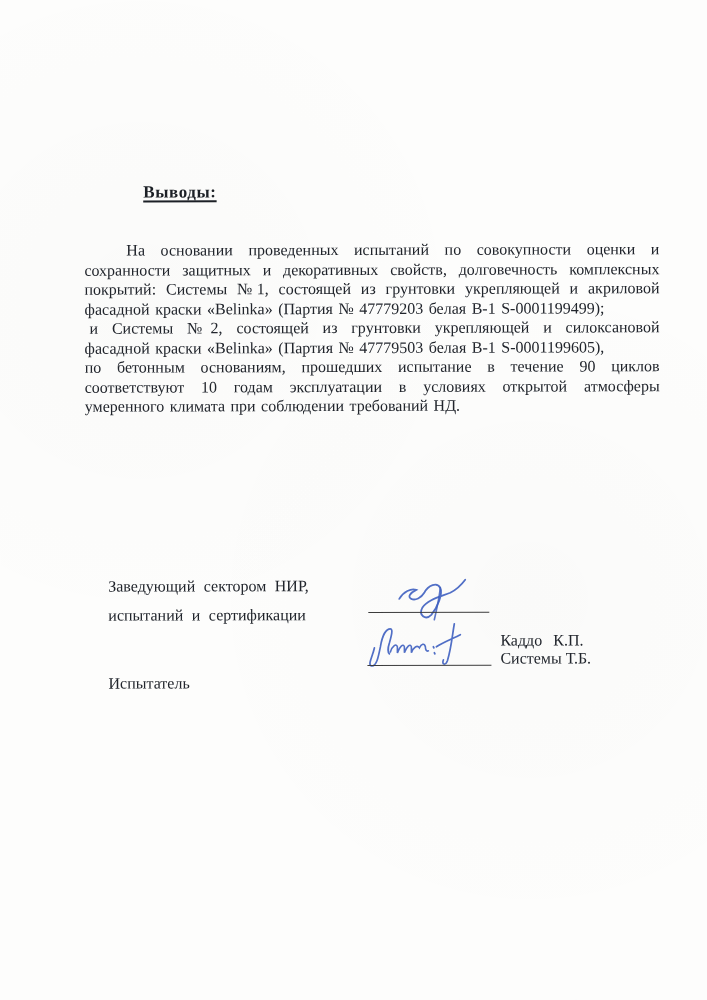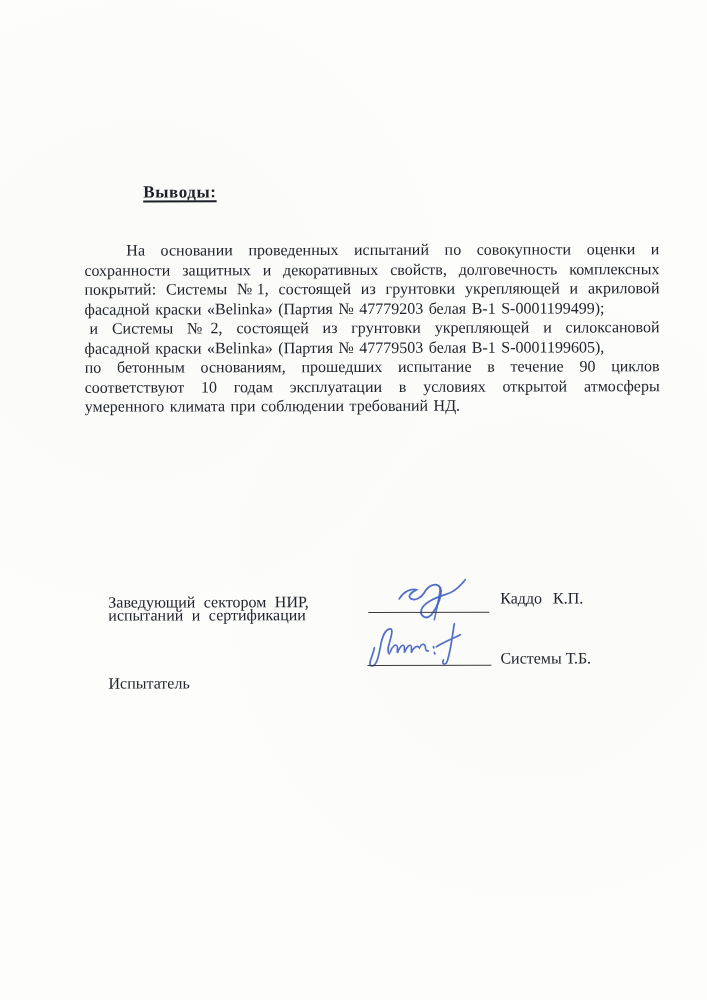--- a/index.html
+++ b/index.html
@@ -107,31 +107,31 @@
     <div class="para-line">фасадной краски «Belinka» (Партия № 47779203 белая В-1 S-0001199499);</div>
     <div class="para-line stretch small-indent">и Системы №2, состоящей из грунтовки укрепляющей и силоксановой</div>
     <div class="para-line">фасадной краски «Belinka» (Партия № 47779503 белая В-1 S-0001199605),</div>
     <div class="para-line stretch">по бетонным основаниям, прошедших испытание в течение 90 циклов</div>
     <div class="para-line stretch">соответствуют 10 годам эксплуатации в условиях открытой атмосферы</div>
     <div class="para-line">умеренного климата при соблюдении требований НД.</div>
   </div>
 
   <div>
 
-    <div class="sig-label" style="top:577px;margin-top:16px;">Заведующий сектором НИР,</div>
+    <div class="sig-label" style="top:577px;">Заведующий сектором НИР,</div>
     <div class="sig-label" style="top:606px;text-align:center;">испытаний и сертификации</div>
 
     <div class="ink" style="left:394px; top:575px;">
       <svg width="76" height="50" viewBox="0 0 76 50" fill="none">
         <path d="M5 24 C9 17 17 13 22 15 C16 18 13 22 17 24 C21 26 27 23 30 18 C34 10 43 7 46 13 C49 19 43 33 37 40 C31 46 24 40 28 33 C33 25 46 22 56 18 C62 15 68 9 71 5" stroke="#3e5fc0" stroke-width="1.8" stroke-linecap="round" fill="none" opacity="0.9"></path>
         <path d="M46 13 C45 24 42 36 40 45" stroke="#3e5fc0" stroke-width="1.6" stroke-linecap="round" fill="none" opacity="0.85"></path>
       </svg>
     </div>
     <div class="sig-rule rule-1"></div>
-    <div class="sig-name wide" style="top:590px;text-align:center;">Каддо К.П.</div>
+    <div class="sig-name wide" style="top:632px;text-align:center;">Каддо К.П.</div>
 
     <div class="sig-label" style="top:651px;margin-top:23px;">Испытатель</div>
 
     <div class="ink" style="left:362px; top:620px;">
       <svg width="106" height="50" viewBox="0 0 106 50" fill="none">
         <path d="M12 28 C10 37 5 45 9 46 C14 47 16 37 18 27 C20 15 24 9 28 9 C31 9 29 16 27 23 C25 29 26 33 27 34" stroke="#3e5fc0" stroke-width="1.7" stroke-linecap="round" fill="none" opacity="0.9"></path>
         <path d="M28 32 C30 26 34 23 35 27 L35 33 C37 27 41 23 42 27 L42 33 C44 27 48 23 49 27 L49 33 C51 27 55 25 57 28 C59 24 62 23 63 27 C63 30 64 32 66 31" stroke="#3e5fc0" stroke-width="1.6" stroke-linecap="round" fill="none" opacity="0.9"></path>
         <path d="M71 27 L71.5 28 M72 33 L72.5 34" stroke="#3e5fc0" stroke-width="1.8" stroke-linecap="round" fill="none" opacity="0.9"></path>
         <path d="M92 4 C90 15 89 28 85 41 C83 46 79 45 81 40 M74 27 C80 23 90 19 98 15" stroke="#3e5fc0" stroke-width="1.7" stroke-linecap="round" fill="none" opacity="0.9"></path>
       </svg>

